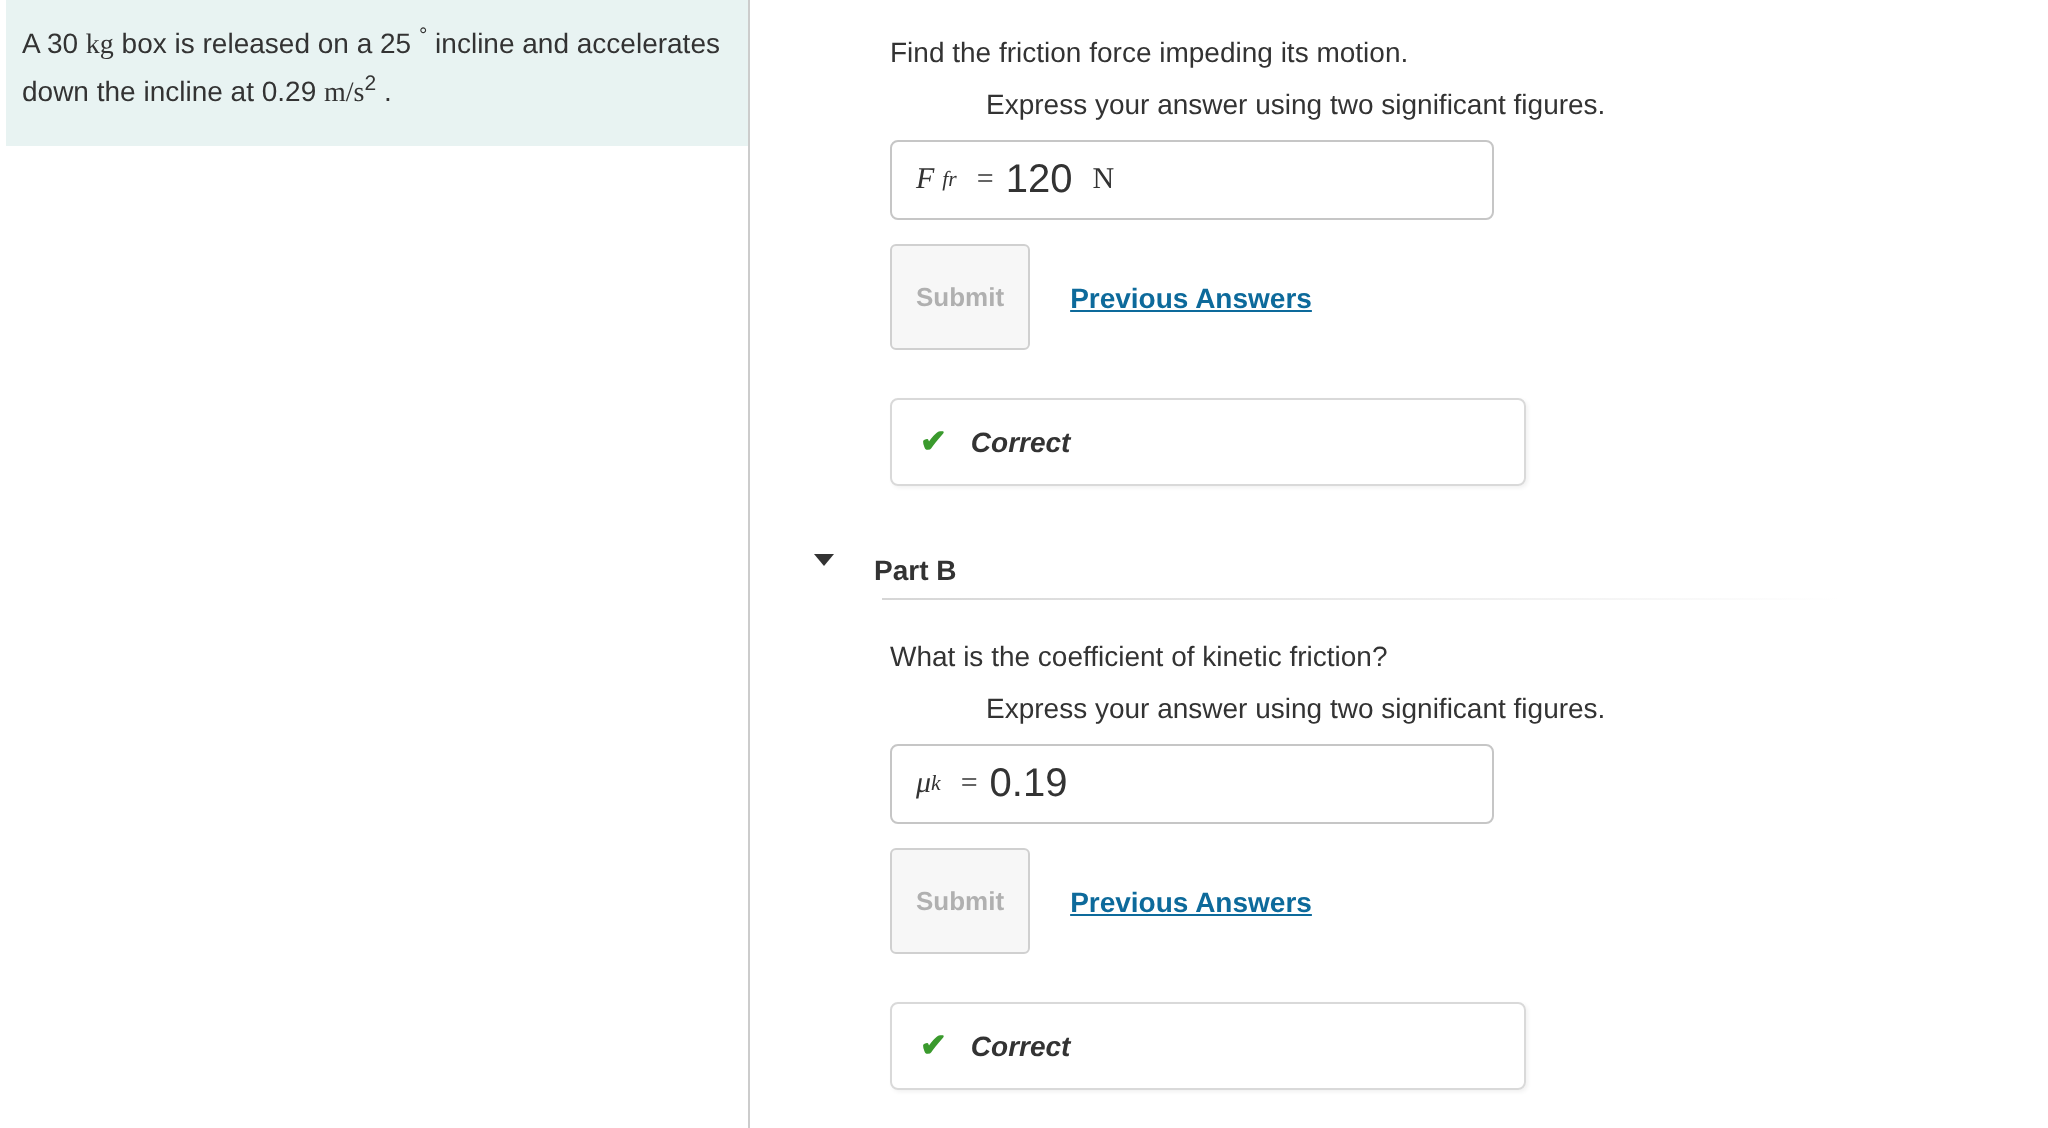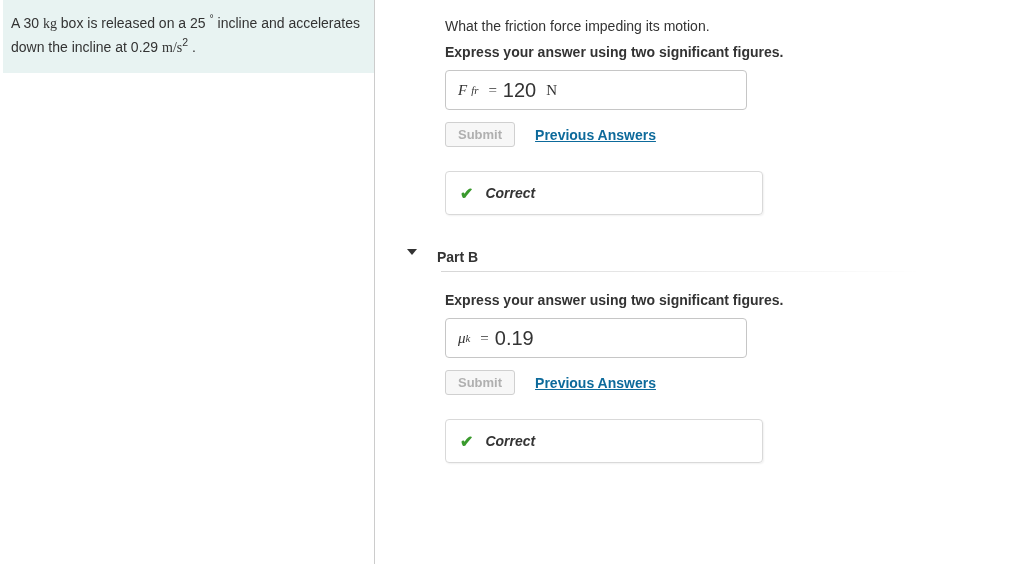--- a/index.html
+++ b/index.html
@@ -37,21 +37,21 @@
     padding: 18px 22px 0 70px;
     box-sizing: border-box;
     position: relative;
   }
   .section {
     margin-bottom: 26px;
   }
   .prompt-line {
     margin-bottom: 10px;
   }
-  .bold { font-weight: bold; }
+  .bold { font-weight: normal; margin-left: 48px; }
   .answer-box {
     display: flex;
     align-items: center;
     border: 1px solid #c6c6c6;
     border-radius: 4px;
     height: 40px;
     width: 302px;
     padding: 0 12px;
     box-sizing: border-box;
     font-family: "Times New Roman", serif;
@@ -69,21 +69,21 @@
     align-items: center;
     gap: 20px;
     margin-bottom: 24px;
   }
   .btn-submit {
     border: 1px solid #d0d0d0;
     background: #f7f7f7;
     color: #b0b0b0;
     font-weight: bold;
     font-size: 13px;
-    padding: 4px 12px;
+    padding: 18px 12px;
     border-radius: 3px;
     cursor: default;
   }
   .prev-link {
     color: #0d6a9b;
     font-weight: bold;
     text-decoration: underline;
     font-size: 14px;
     cursor: pointer;
   }
@@ -136,21 +136,21 @@
 <div class="page">
   <div class="left-col">
     <div class="problem-box">
       <span>A 30 </span><span class="mass">kg</span><span> box is released on a 25 </span><sup>°</sup><span> incline and accelerates down the incline at 0.29 </span><span class="mass">m/s</span><sup>2</sup><span> .</span>
     </div>
   </div>
 
   <div class="right-col">
 
     <div class="section">
-      <div class="prompt-line">What the friction force impeding its motion.</div>
+      <div class="prompt-line">Find the friction force impeding its motion.</div>
       <div class="prompt-line bold">Express your answer using two significant figures.</div>
 
       <div class="answer-box">
         <span class="sym">F</span>
           <span class="sym sub">fr</span>
         <span class="eq">=</span>
         <span class="val">120</span>
         <span class="unit-N">N</span>
       </div>
 
@@ -165,20 +165,21 @@
       </div>
     </div>
 
     <div class="part-header-row">
       <div class="chevron"></div>
       <div class="part-title">Part B</div>
     </div>
     <div class="part-underline"></div>
 
     <div class="section">
+      <div class="prompt-line">What is the coefficient of kinetic friction?</div>
       <div class="prompt-line bold">Express your answer using two significant figures.</div>
 
       <div class="answer-box">
         <span class="ital-mu">μ</span>
           <span class="sym sub">k</span>
         <span class="eq">=</span>
         <span class="val">0.19</span>
       </div>
 
       <div class="actions">

